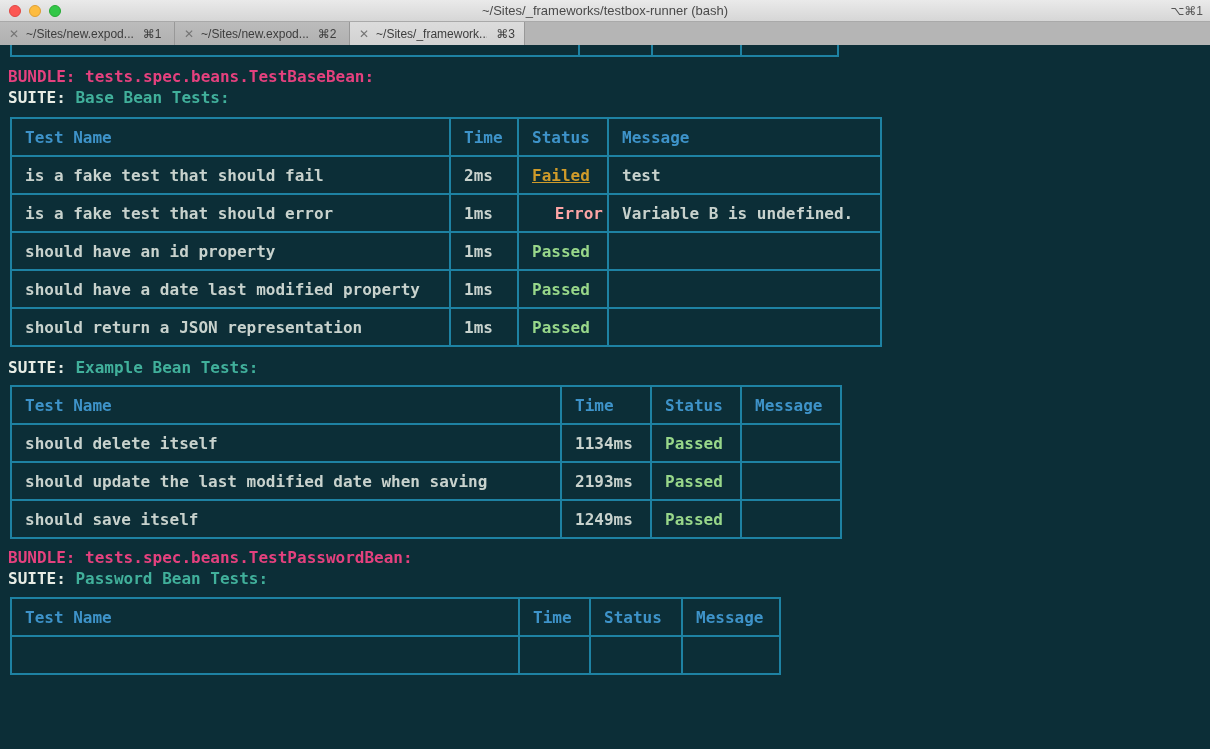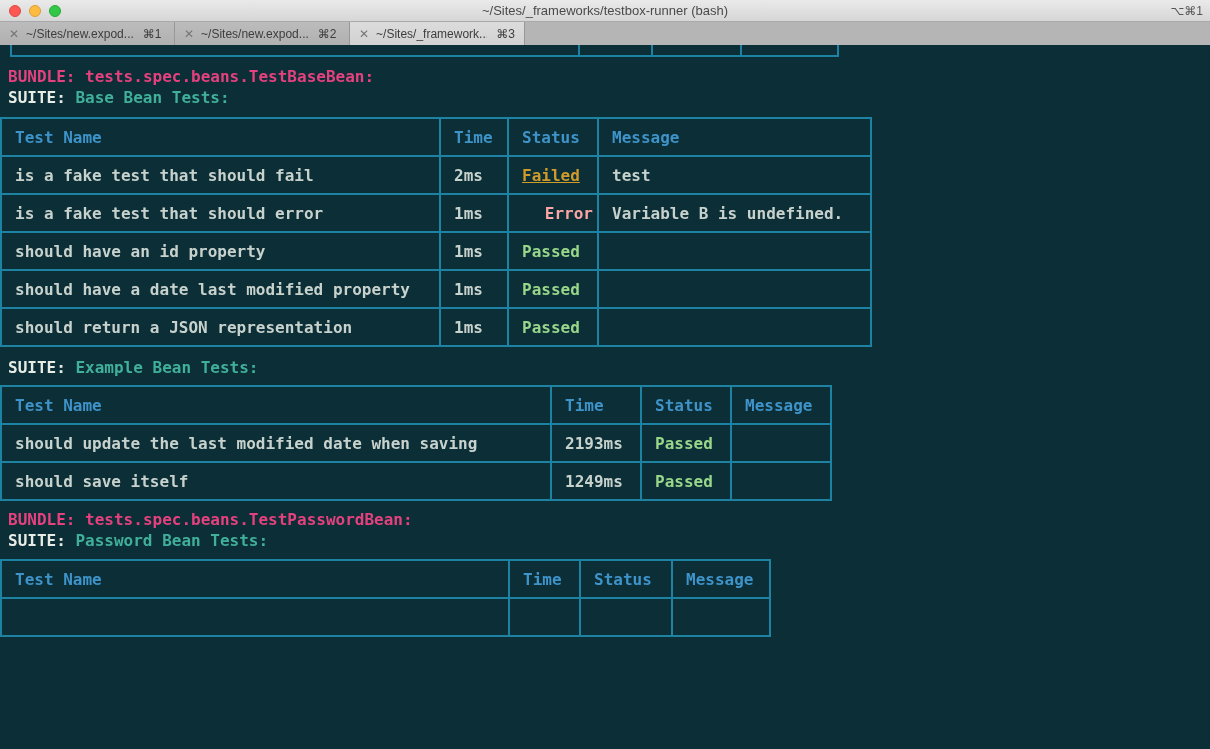--- a/index.html
+++ b/index.html
@@ -47,21 +47,21 @@
     border-bottom:2px solid #1e82a3;
   }
   .partial-bottom .stub { position:absolute; top:0; width:2px; height:12px; background:#1e82a3; }
 
   .line { margin-left:8px; height:21px; line-height:21px; white-space:pre; }
   .line.first { margin-top:9px; }
   .bundle-label, .bundle-name { color:#e5417e; }
   .suite-label { color:#e7ece4; }
   .suite-name  { color:#41b09b; }
 
-  table.results { border-collapse:collapse; table-layout:fixed; }
+  table.results { border-collapse:collapse; table-layout:fixed; margin-left:10px; }
   .results th, .results td {
     border:2px solid #1e82a3; height:38px; padding:0 4px 0 13px;
     text-align:left; vertical-align:middle; white-space:pre; overflow:hidden;
   }
   .results th { color:#3e93c9; }
   td.cell-status[data-status="Passed"] { color:#98d78a; }
   td.cell-status[data-status="Failed"] { color:#cf9b2a;text-decoration:underline; }
   td.cell-status[data-status="Error"]  { color:#fca5a5;text-align:right; }
 
   .mt9  { margin-top:9px; }
@@ -170,20 +170,26 @@
         <col style="width:100px">
       </colgroup>
     <tbody>
         <tr>
       <th>Test Name</th>
       <th>Time</th>
       <th>Status</th>
       <th>Message</th>
     </tr>
     <tr>
+      <td>should delete itself</td>
+      <td>1134ms</td>
+      <td class="cell-status" data-status="Passed">Passed</td>
+      <td></td>
+    </tr>
+    <tr>
       <td>should update the last modified date when saving</td>
       <td>2193ms</td>
       <td class="cell-status" data-status="Passed">Passed</td>
       <td></td>
     </tr>
     <tr>
       <td>should save itself</td>
       <td>1249ms</td>
       <td class="cell-status" data-status="Passed">Passed</td>
       <td></td>

